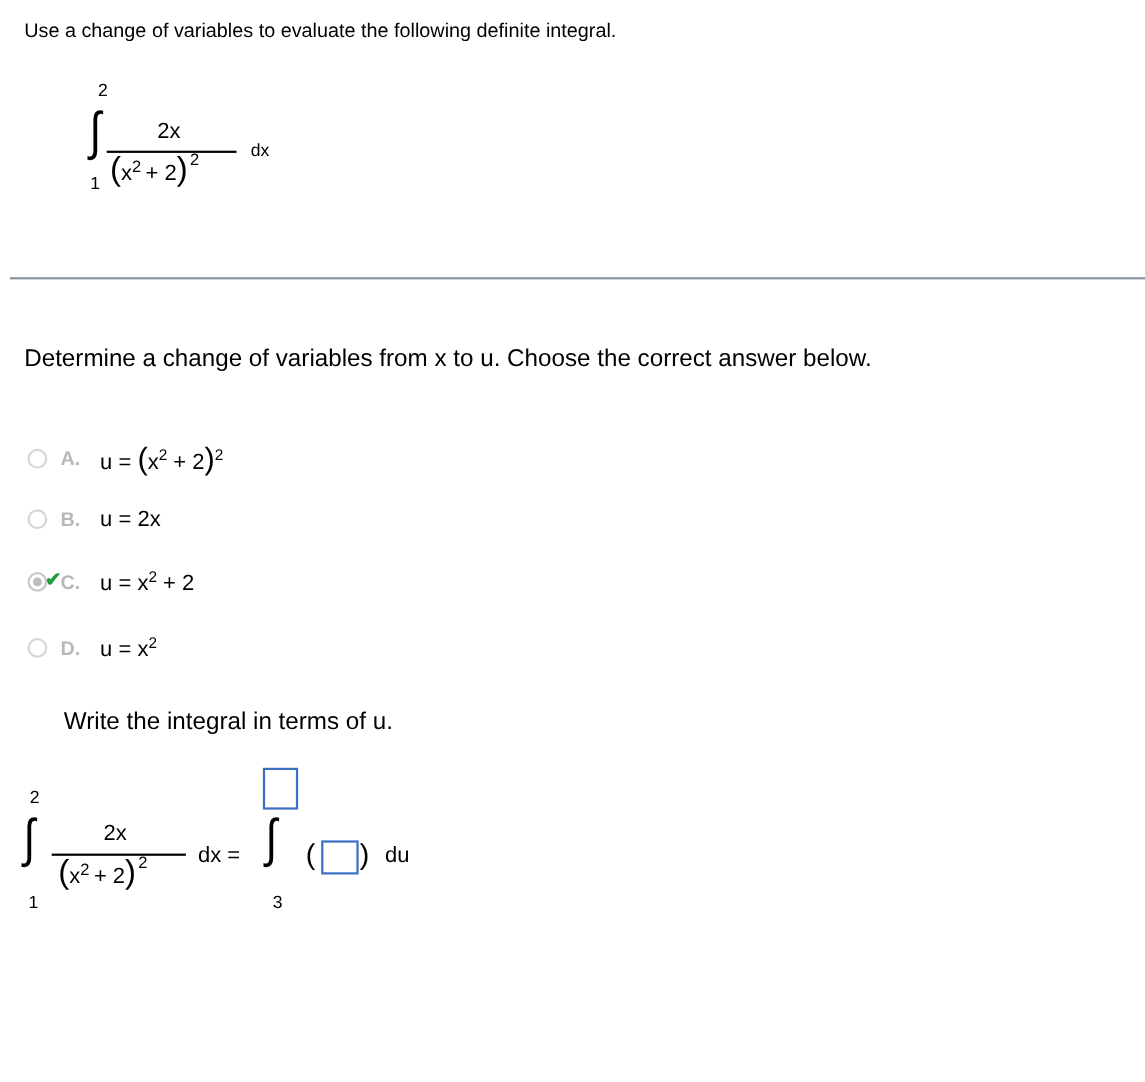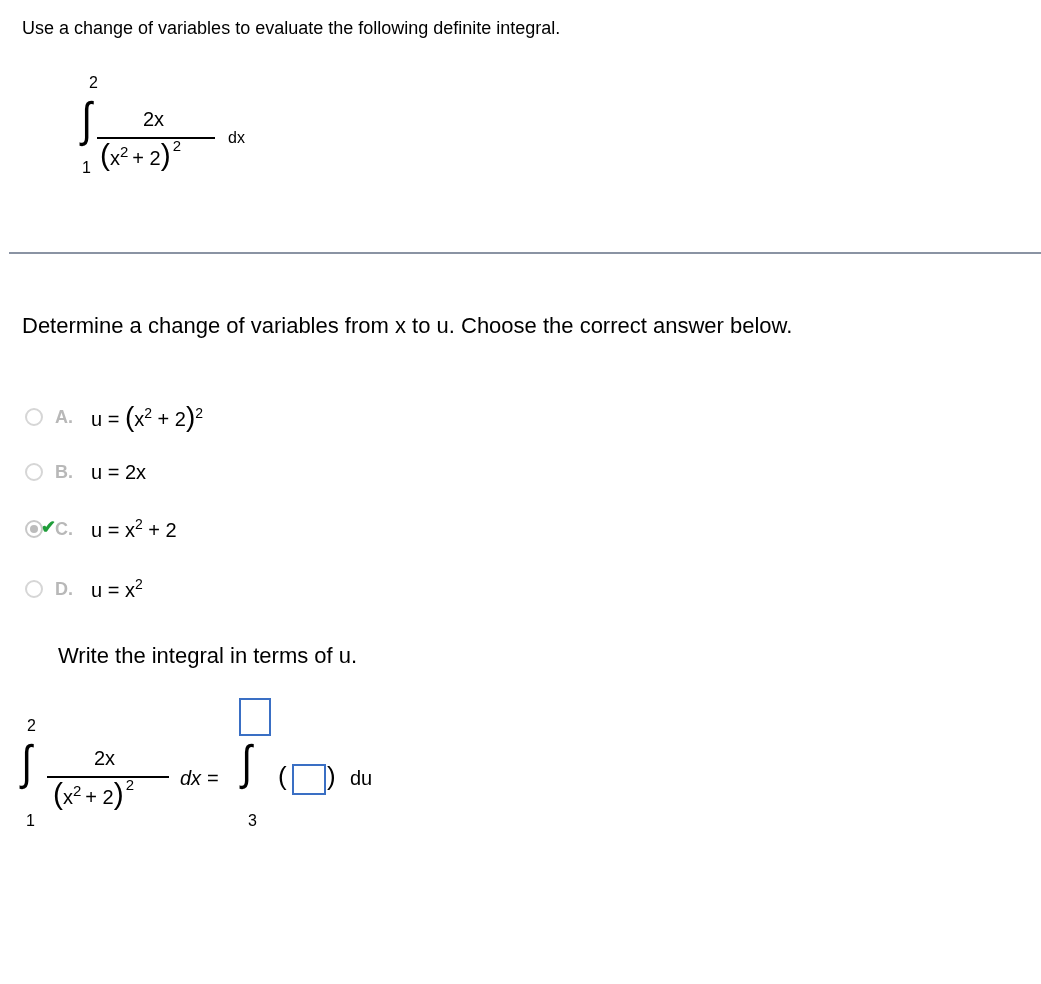--- a/index.html
+++ b/index.html
@@ -82,21 +82,21 @@
   <span class="abs" style="left:94px; top:52px; font-size:20px;">2x</span>
   <div class="abs frac-bar" style="left:47px; top:81px; width:122px;"></div>
   <div class="abs" style="left:53px; top:84px; font-size:20px; display:flex; align-items:flex-end;">
     <span class="paren">(</span>
       <span>x</span>
       <span class="sup" style="position:relative; top:-10px;">2</span>
       <span style="margin-left:4px;">+ 2</span>
       <span class="paren">)</span>
       <span class="sup" style="position:relative; top:-16px; margin-left:2px;">2</span>
   </div>
-  <span class="abs" style="left:180px; top:72px; font-size:20px;font-style:italic;">dx =</span>
+  <span class="abs" style="left:180px; top:72px; font-size:20px;">dx =</span>
 
   <div class="abs ansbox" style="left:239px; top:3px; width:32px; height:38px;"></div>
   <span class="abs int-sign" style="left:240px; top:44px;">∫</span>
   <span class="abs lim" style="left:248px; top:117px;">3</span>
   <span class="abs" style="left:278px; top:66px; font-size:26px;">(</span>
   <div class="abs ansbox" style="left:292px; top:69px; width:34px; height:31px;"></div>
   <span class="abs" style="left:327px; top:66px; font-size:26px;">)</span>
   <span class="abs" style="left:350px; top:72px; font-size:20px;">du</span>
 </div>
 

